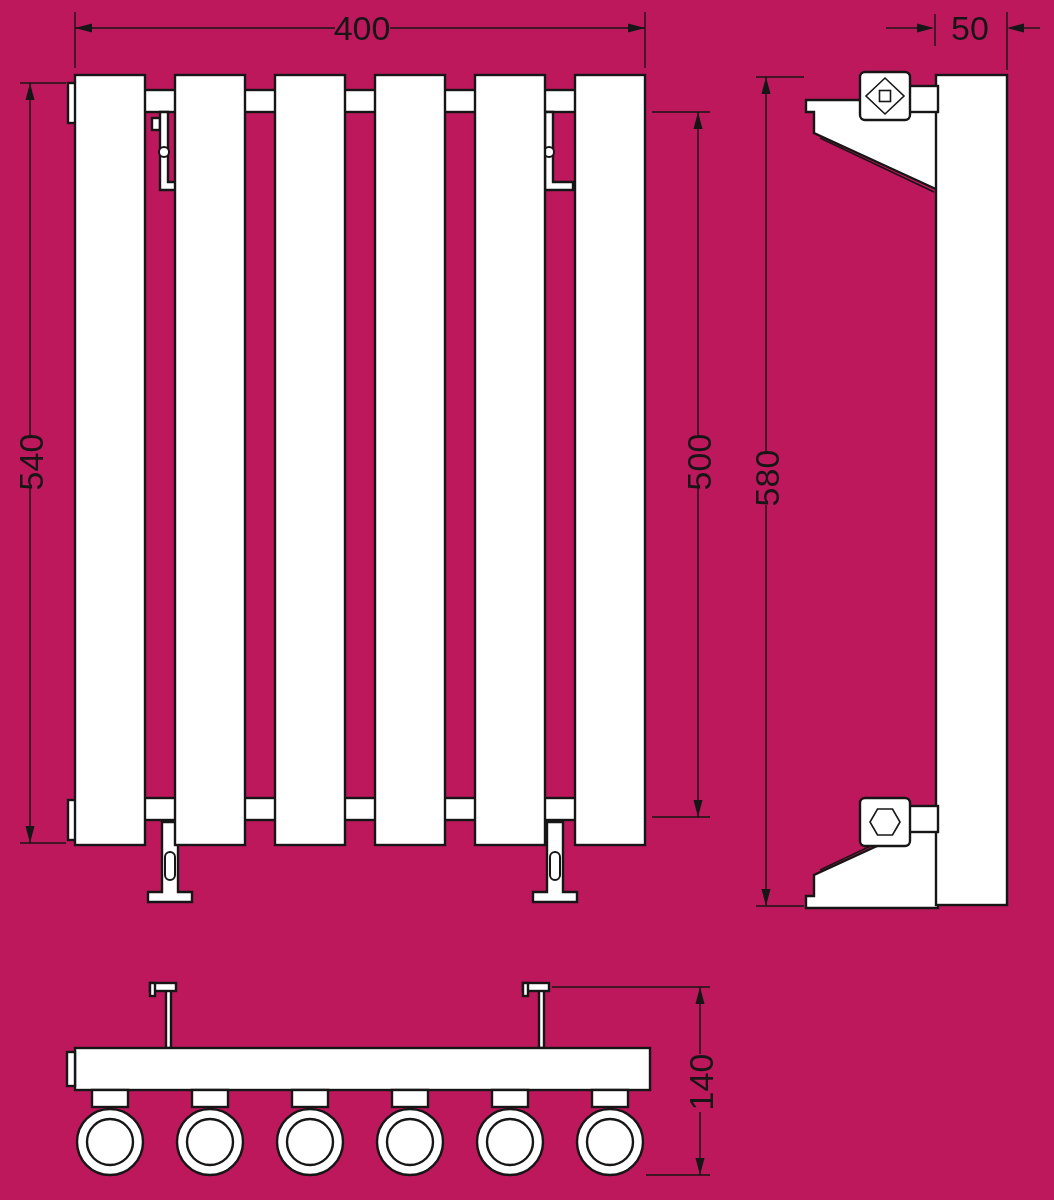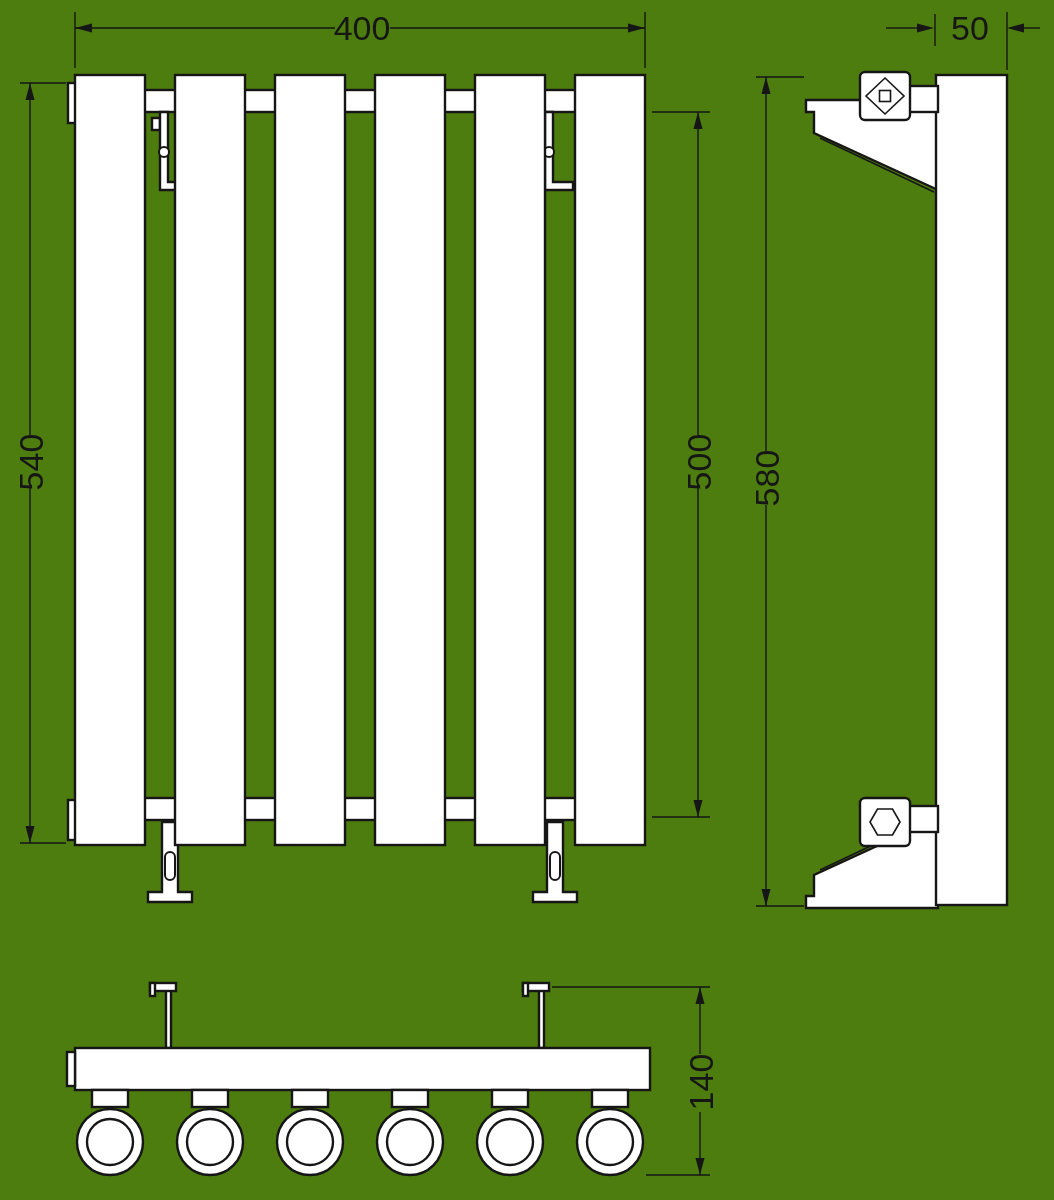--- a/index.html
+++ b/index.html
@@ -1,16 +1,16 @@
 <!DOCTYPE html>
 <html><head>
 <meta charset="utf-8">
 <style>
   html,body{margin:0;padding:0;background:#ffffff;}
-  .sheet{position:relative;width:1054px;height:1200px;background:#4d7c0f;overflow:hidden;text-align:center;}
+  .sheet{position:relative;width:1054px;height:1200px;background:#be185d;overflow:hidden;text-align:center;}
   svg{display:block;}
   .obj{fill:#ffffff;stroke:#161616;stroke-width:2.4;stroke-linejoin:miter;}
   .obj-thin{fill:none;stroke:#161616;stroke-width:1.6;}
   .hole{fill:#ffffff;stroke:#161616;stroke-width:2;}
   .dim{stroke:#161616;stroke-width:1.4;fill:none;}
   .arr{fill:#161616;stroke:none;}
   .dimtext{font-family:"Liberation Sans",sans-serif;font-size:34px;fill:#161616;}
 </style>
 </head>
 <body>

